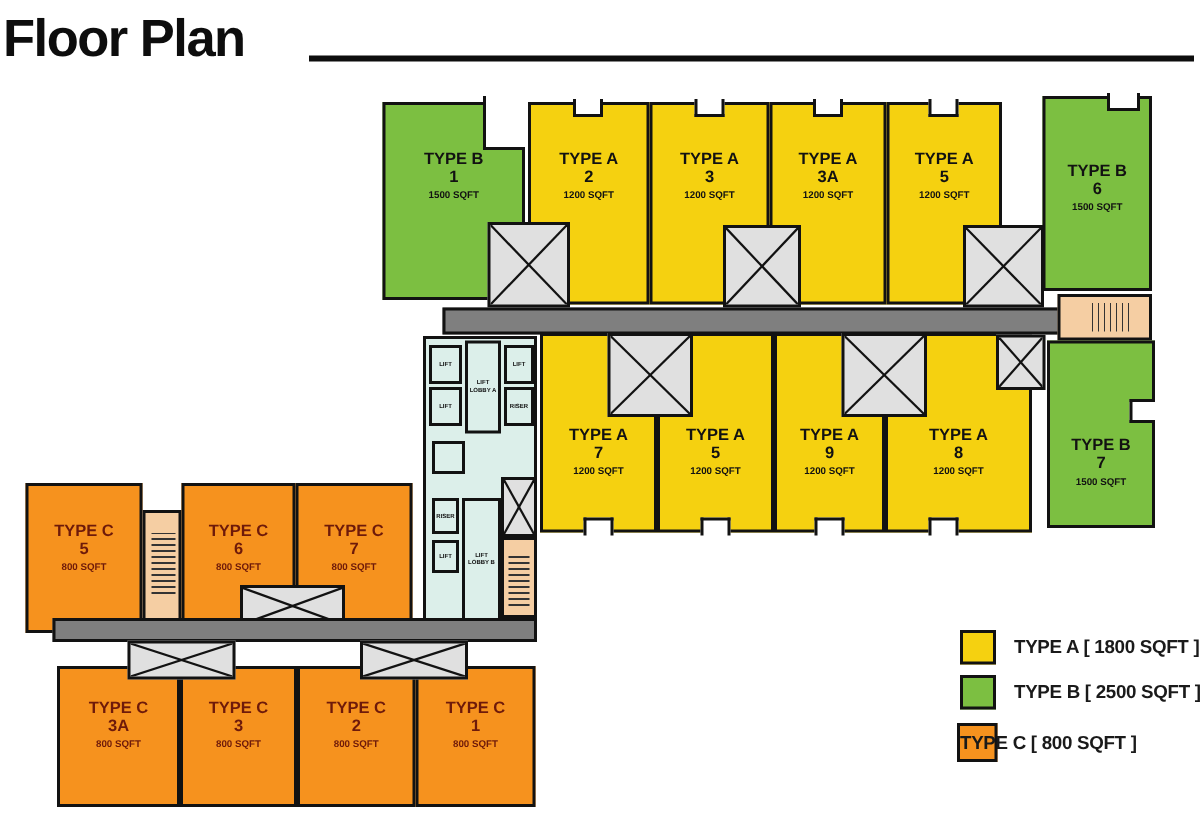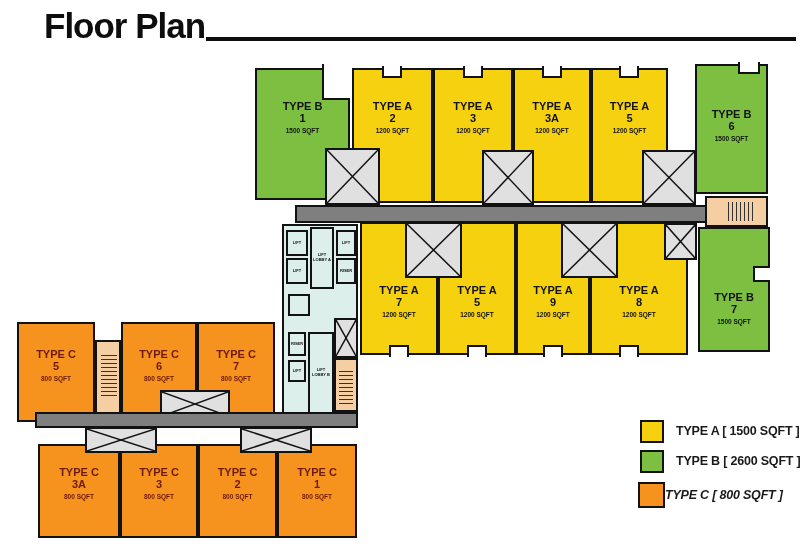--- a/index.html
+++ b/index.html
@@ -41,21 +41,21 @@
   .notch.open-right{border-right:none;}
   
   .lg-sq{border:2px solid #121212;}
   .lg-label{font-size:12.5px;font-weight:bold;color:#1a1a1a;letter-spacing:-0.2px;white-space:nowrap;}
 </style>
 </head>
 <body>
 
 <div id="canvas">
 
-  <div id="title" class="abs" style="left:2px;top:8px;margin-left:42px;">Floor Plan</div>
+  <div id="title" class="abs" style="left:2px;top:8px;">Floor Plan</div>
   <div id="title-rule" class="abs" style="left:206px;top:37px;width:590px;height:4px;"></div>
 
   <div class="unit green abs" style="left:255px;top:68px;width:95px;height:132px;padding-top:30px;">
     <div class="u-type">TYPE B</div>
     <div class="u-num">1</div>
     <div class="u-sqft">1500 SQFT</div>
   </div>
 
   <div class="notch open-topright abs" style="left:322px;top:64px;width:28px;height:36px;"></div>
 
@@ -242,19 +242,19 @@
       </svg>
   </div>
   <div class="hatch abs" style="left:240px;top:427px;width:72px;height:26px;">
     <svg viewBox="0 0 100 100" preserveAspectRatio="none">
         <line x1="0" y1="0" x2="100" y2="100"></line>
         <line x1="100" y1="0" x2="0" y2="100"></line>
       </svg>
   </div>
 
   <div class="lg-sq abs" style="left:640px;top:420px;width:24px;height:23px;background:#F5D110;"></div>
-  <div class="lg-label abs" style="left:676px;top:424px;">TYPE A [ 1500 SQFT ]</div>
+  <div class="lg-label abs" style="left:676px;top:424px;">TYPE A [ 1800 SQFT ]</div>
   <div class="lg-sq abs" style="left:640px;top:450px;width:24px;height:23px;background:#7CBF41;"></div>
-  <div class="lg-label abs" style="left:676px;top:454px;">TYPE B [ 2600 SQFT ]</div>
+  <div class="lg-label abs" style="left:676px;top:454px;">TYPE B [ 2500 SQFT ]</div>
   <div class="lg-sq abs" style="left:638px;top:482px;width:27px;height:26px;background:#F6921E;"></div>
-  <div class="lg-label abs" style="left:665px;top:488px;font-style:italic;">TYPE C [ 800 SQFT ]</div>
+  <div class="lg-label abs" style="left:640px;top:488px;">TYPE C [ 800 SQFT ]</div>
 
 </div>
 
 </body></html>

